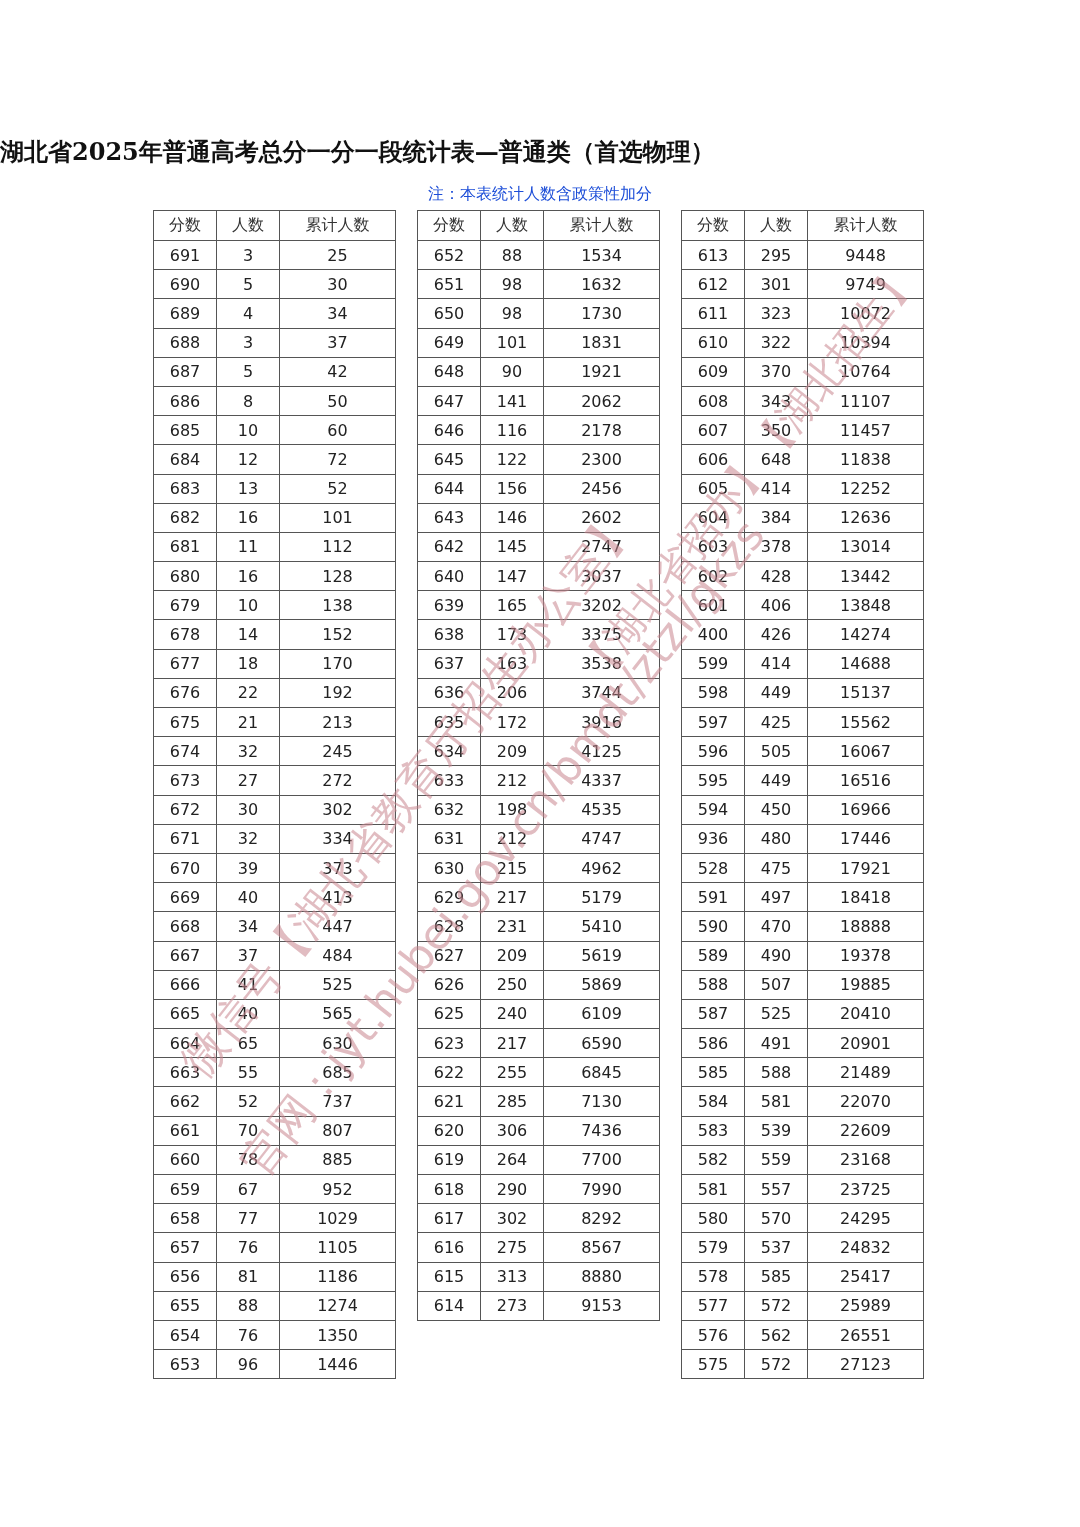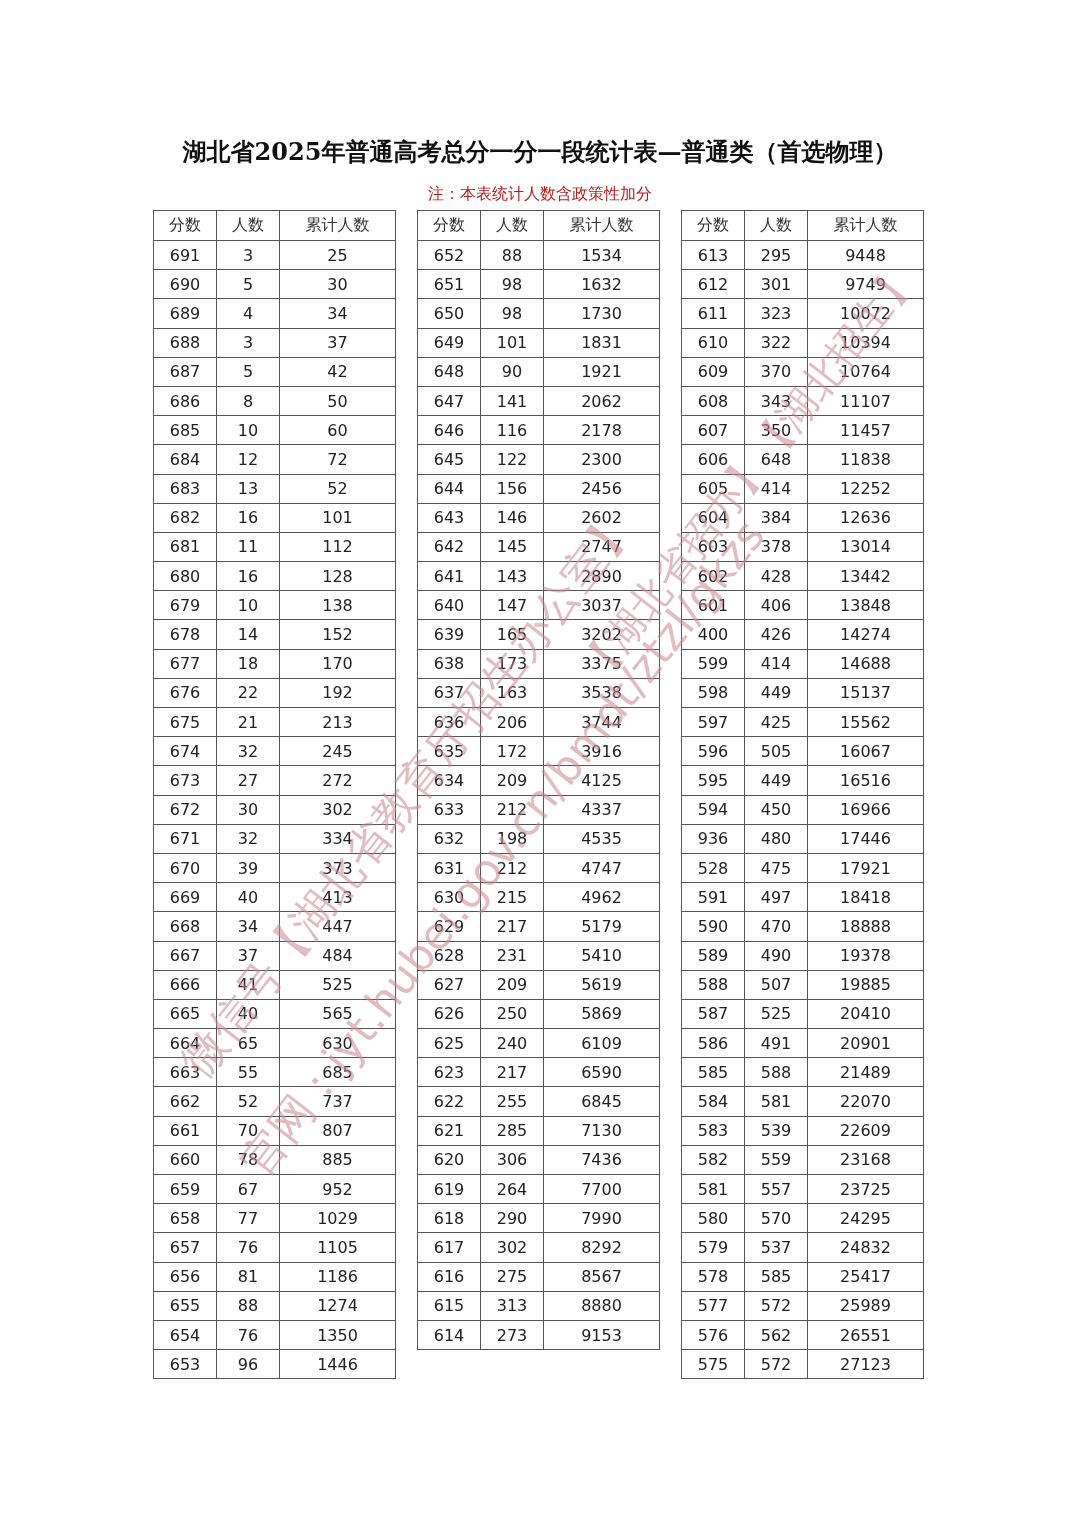--- a/index.html
+++ b/index.html
@@ -4,27 +4,27 @@
 <style>
   html, body { margin: 0; padding: 0; }
   body {
     width: 1080px; height: 1527px; background: #ffffff;
     position: relative; overflow: hidden;
     font-family: "DejaVu Sans", "Liberation Sans", sans-serif;
     color: #1a1a1a;
   }
   .title {
     position: absolute; left: 0; top: 136px; width: 1080px;
-    text-align: center; font-family: "DejaVu Serif", "Liberation Serif", serif;
+    font-family: "DejaVu Serif", "Liberation Serif", serif;
     font-weight: bold; font-size: 24px; letter-spacing: 0px; color: #111;
   }
   .note {
     position: absolute; left: 0; top: 184px; width: 1080px;
     text-align: center; font-family: "DejaVu Serif", "Liberation Serif", serif;
-    font-size: 16px; color: #b91c1c;
+    font-size: 16px; color: #1d4ed8;
   }
   table.seg {
     position: absolute; top: 210px; border-collapse: collapse;
     font-size: 16px; color: #222;
   }
   table.seg th, table.seg td {
     border: 1px solid #555; text-align: center; padding: 0;
     height: 28.2px; font-weight: normal;
   }
   table.seg th { height: 29px; color: #333; font-family: "DejaVu Serif", "Liberation Serif", serif; }
@@ -321,25 +321,20 @@
         <td>643</td>
         <td>146</td>
         <td>2602</td>
       </tr>
       <tr>
         <td>642</td>
         <td>145</td>
         <td>2747</td>
       </tr>
       <tr>
-        <td>641</td>
-        <td>143</td>
-        <td>2890</td>
-      </tr>
-      <tr>
         <td>640</td>
         <td>147</td>
         <td>3037</td>
       </tr>
       <tr>
         <td>639</td>
         <td>165</td>
         <td>3202</td>
       </tr>
       <tr>

